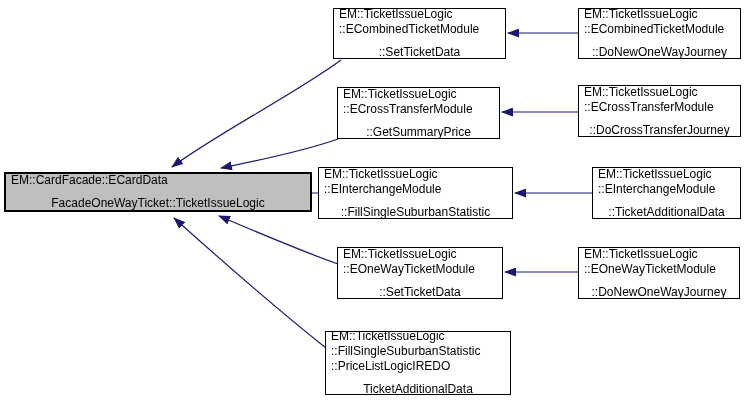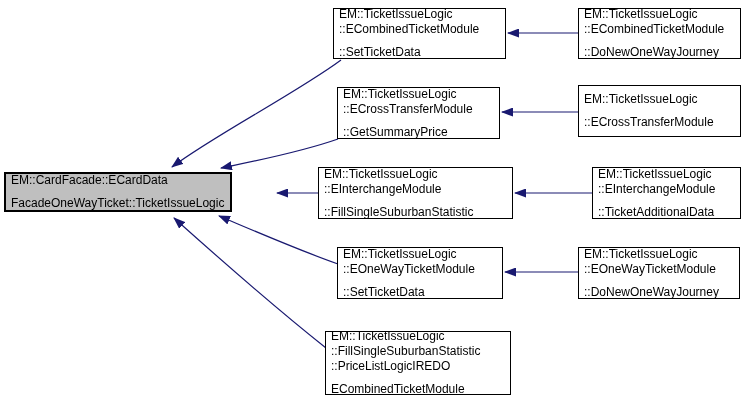--- a/index.html
+++ b/index.html
@@ -20,27 +20,27 @@
     font-size:12px;
     line-height:15px;
     display:flex;
     flex-direction:column;
     justify-content:center;
     padding:2px 5px;
     white-space:nowrap;
     cursor:pointer;
   }
   .node .ln{text-align:left;}
-  .node .ln:last-child{text-align:left;margin-top:8px;}
+  .node .ln:last-child{text-align:center;margin-top:8px;}
   .node.highlight{
     background:#bfbfbf;
     border:2px solid #000000;
   }
   
-  #n-main {left:4px;  top:172px; width:228px; height:40px;}
+  #n-main {left:4px;  top:172px; width:308px; height:40px;}
   #n-m1   {left:333px; top:8px;   width:173px; height:51px;}
   #n-m2   {left:337px; top:87px;  width:163px; height:52px;}
   #n-m3   {left:318px; top:167px; width:195px; height:52px;}
   #n-m4   {left:337px; top:247px; width:166px; height:52px;}
   #n-m5   {left:325px; top:331px; width:186px; height:64px;}
   #n-r1   {left:578px; top:8px;   width:163px; height:51px;}
   #n-r2   {left:578px; top:85px;  width:163px; height:52px;}
   #n-r3   {left:592px; top:167px; width:149px; height:52px;}
   #n-r4   {left:578px; top:247px; width:162px; height:52px;}
 </style>
@@ -94,32 +94,33 @@
   <div id="n-m4" class="node">
     <div class="ln">EM::TicketIssueLogic</div>
     <div class="ln">::EOneWayTicketModule</div>
     <div class="ln">::SetTicketData</div>
   </div>
 
   <div id="n-m5" class="node">
     <div class="ln">EM::TicketIssueLogic</div>
     <div class="ln">::FillSingleSuburbanStatistic</div>
     <div class="ln">::PriceListLogicIREDO</div>
-    <div class="ln">ECombinedTicketModule</div>
+    <div class="ln">TicketAdditionalData</div>
   </div>
 
   <div id="n-r1" class="node">
     <div class="ln">EM::TicketIssueLogic</div>
     <div class="ln">::ECombinedTicketModule</div>
     <div class="ln">::DoNewOneWayJourney</div>
   </div>
 
   <div id="n-r2" class="node">
     <div class="ln">EM::TicketIssueLogic</div>
     <div class="ln">::ECrossTransferModule</div>
+    <div class="ln">::DoCrossTransferJourney</div>
   </div>
 
   <div id="n-r3" class="node">
     <div class="ln">EM::TicketIssueLogic</div>
     <div class="ln">::EInterchangeModule</div>
     <div class="ln">::TicketAdditionalData</div>
   </div>
 
   <div id="n-r4" class="node">
     <div class="ln">EM::TicketIssueLogic</div>

